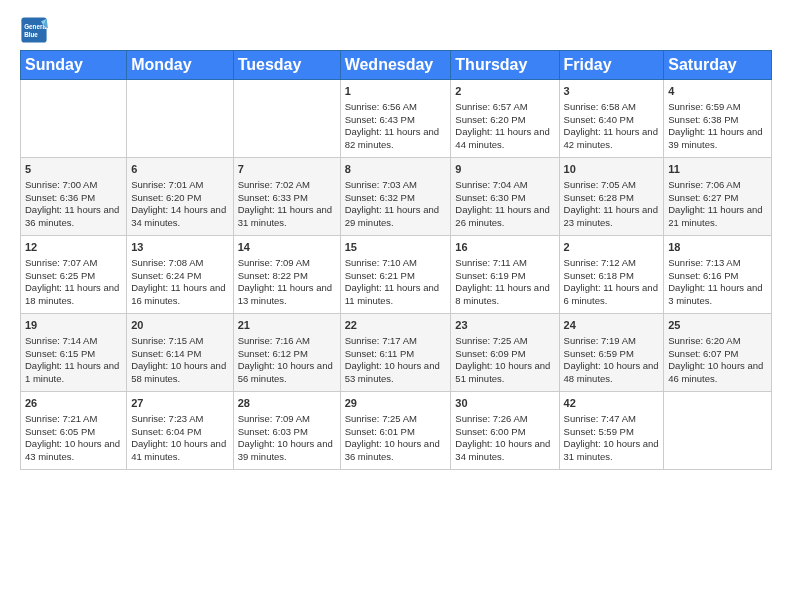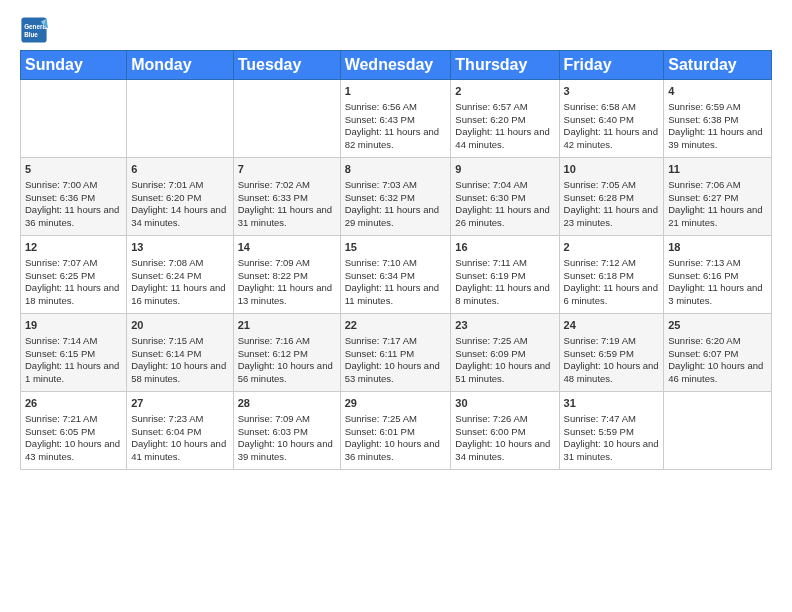--- a/index.html
+++ b/index.html
@@ -214,21 +214,21 @@
           </td>
           <td>
             <span class="day-num">14</span>
             <div>Sunrise: 7:09 AM</div>
             <div>Sunset: 8:22 PM</div>
             <div>Daylight: 11 hours and 13 minutes.</div>
           </td>
           <td>
             <span class="day-num">15</span>
             <div>Sunrise: 7:10 AM</div>
-            <div>Sunset: 6:34 PM</div>
+            <div>Sunset: 6:21 PM</div>
             <div>Daylight: 11 hours and 11 minutes.</div>
           </td>
           <td>
             <span class="day-num">16</span>
             <div>Sunrise: 7:11 AM</div>
             <div>Sunset: 6:19 PM</div>
             <div>Daylight: 11 hours and 8 minutes.</div>
           </td>
           <td>
             <span class="day-num">2</span>
@@ -312,21 +312,21 @@
             <div>Sunset: 6:01 PM</div>
             <div>Daylight: 10 hours and 36 minutes.</div>
           </td>
           <td>
             <span class="day-num">30</span>
             <div>Sunrise: 7:26 AM</div>
             <div>Sunset: 6:00 PM</div>
             <div>Daylight: 10 hours and 34 minutes.</div>
           </td>
           <td>
-            <span class="day-num">31</span>
+            <span class="day-num">42</span>
             <div>Sunrise: 7:47 AM</div>
             <div>Sunset: 5:59 PM</div>
             <div>Daylight: 10 hours and 31 minutes.</div>
           </td>
           <td class="empty-cell"></td>
         </tr>
       </tbody>
   </table>
 </div>
 

